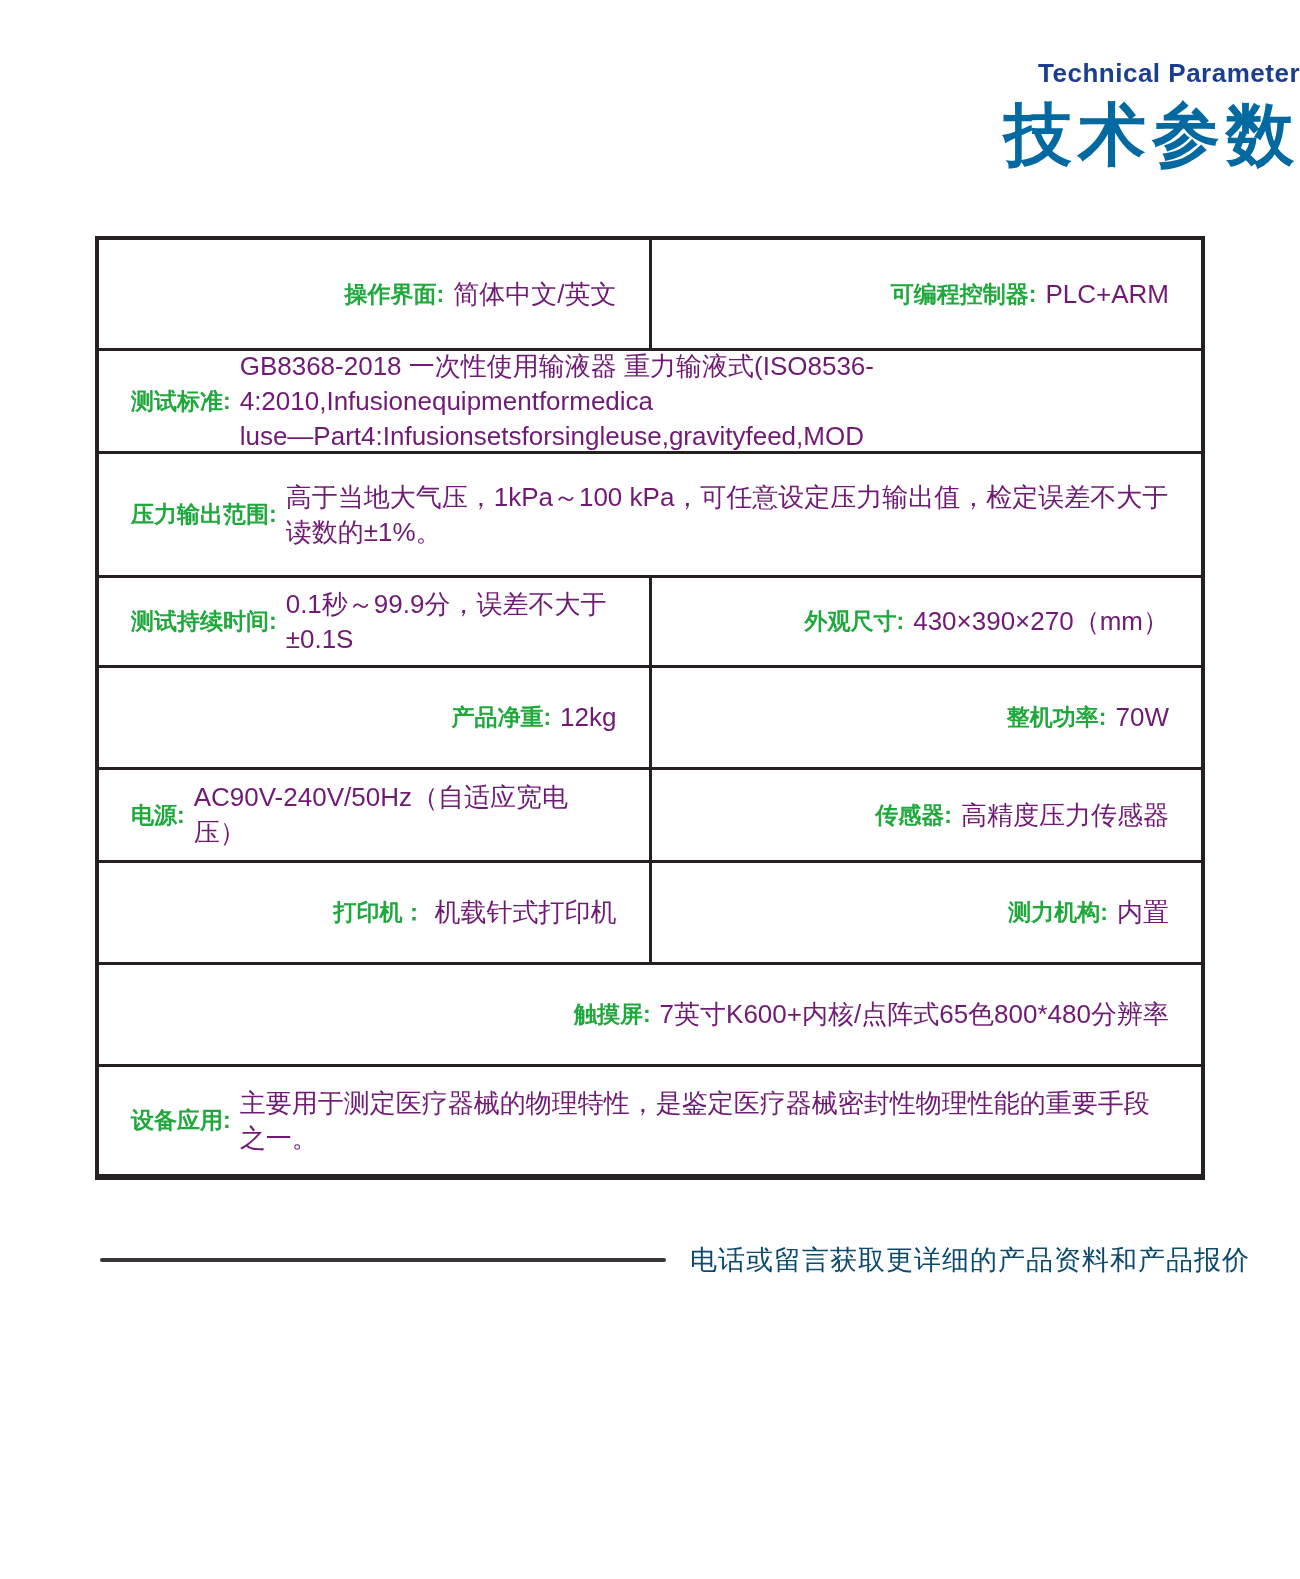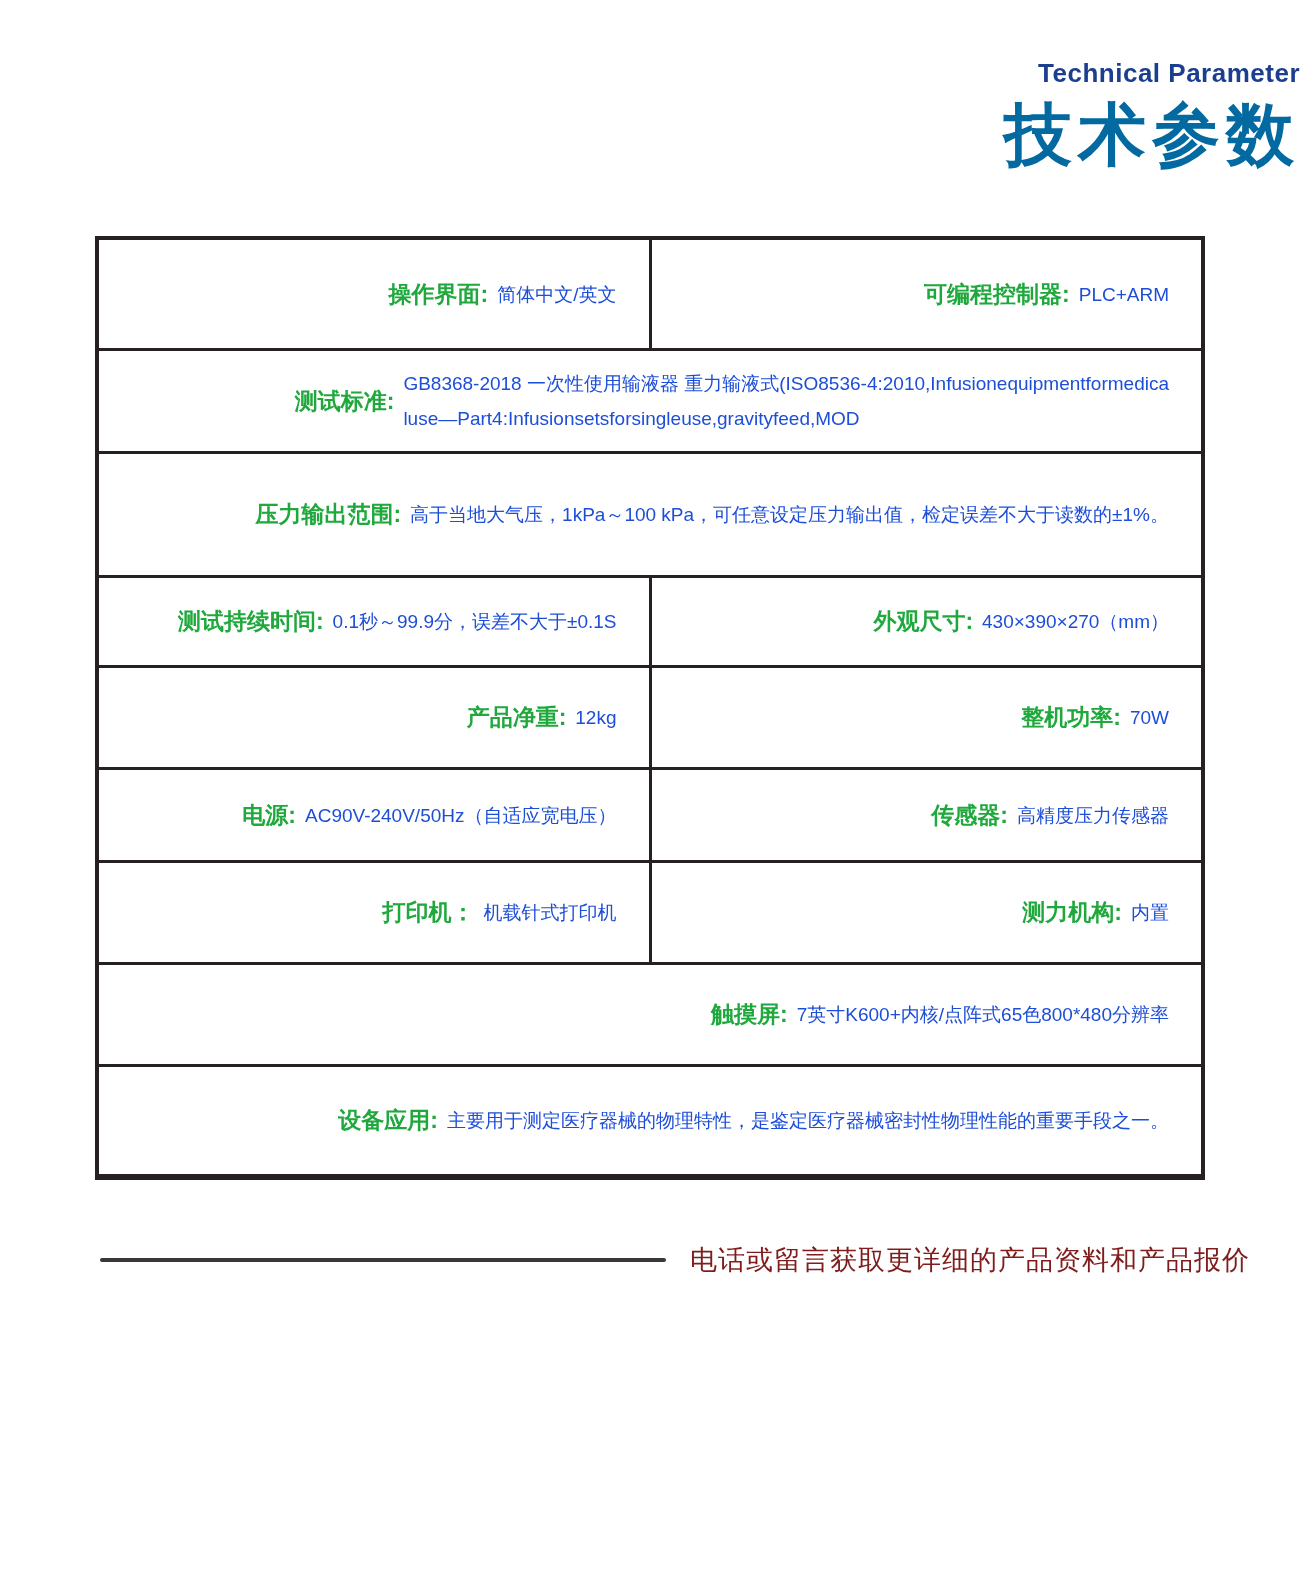--- a/index.html
+++ b/index.html
@@ -27,31 +27,31 @@
   .cell{
     flex:1;display:flex;align-items:center;box-sizing:border-box;
     padding:0 32px;overflow:hidden;justify-content:flex-end;
   }
   .cell.divided{border-right:3px solid #262020;}
   .plabel{
     color:#1fa83c;font-size:23px;font-weight:bold;white-space:nowrap;
     margin-right:9px;line-height:35px;flex:none;
   }
   .pvalue{
-    color:#1d4ed8;font-size:19px;line-height:35px;font-weight:normal;
+    color:#701a75;font-size:26px;line-height:35px;font-weight:normal;
   }
   .vline{min-height:0;}
   .footer{
     display:flex;align-items:center;margin:62px 0 0 100px;
   }
   .footer-line{
     width:566px;height:4px;background:#3b3737;border-radius:2px;flex:none;
   }
   .footer-text{
-    font-size:27px;color:#7f1d1d;margin-left:24px;letter-spacing:1px;
+    font-size:27px;color:#0c4a6e;margin-left:24px;letter-spacing:1px;
     white-space:nowrap;
   }
 </style>
 </head>
 <body>
 
 <div class="header">
   <div class="subtitle">Technical Parameter</div>
   <div class="title">技术参数</div>
 </div>

